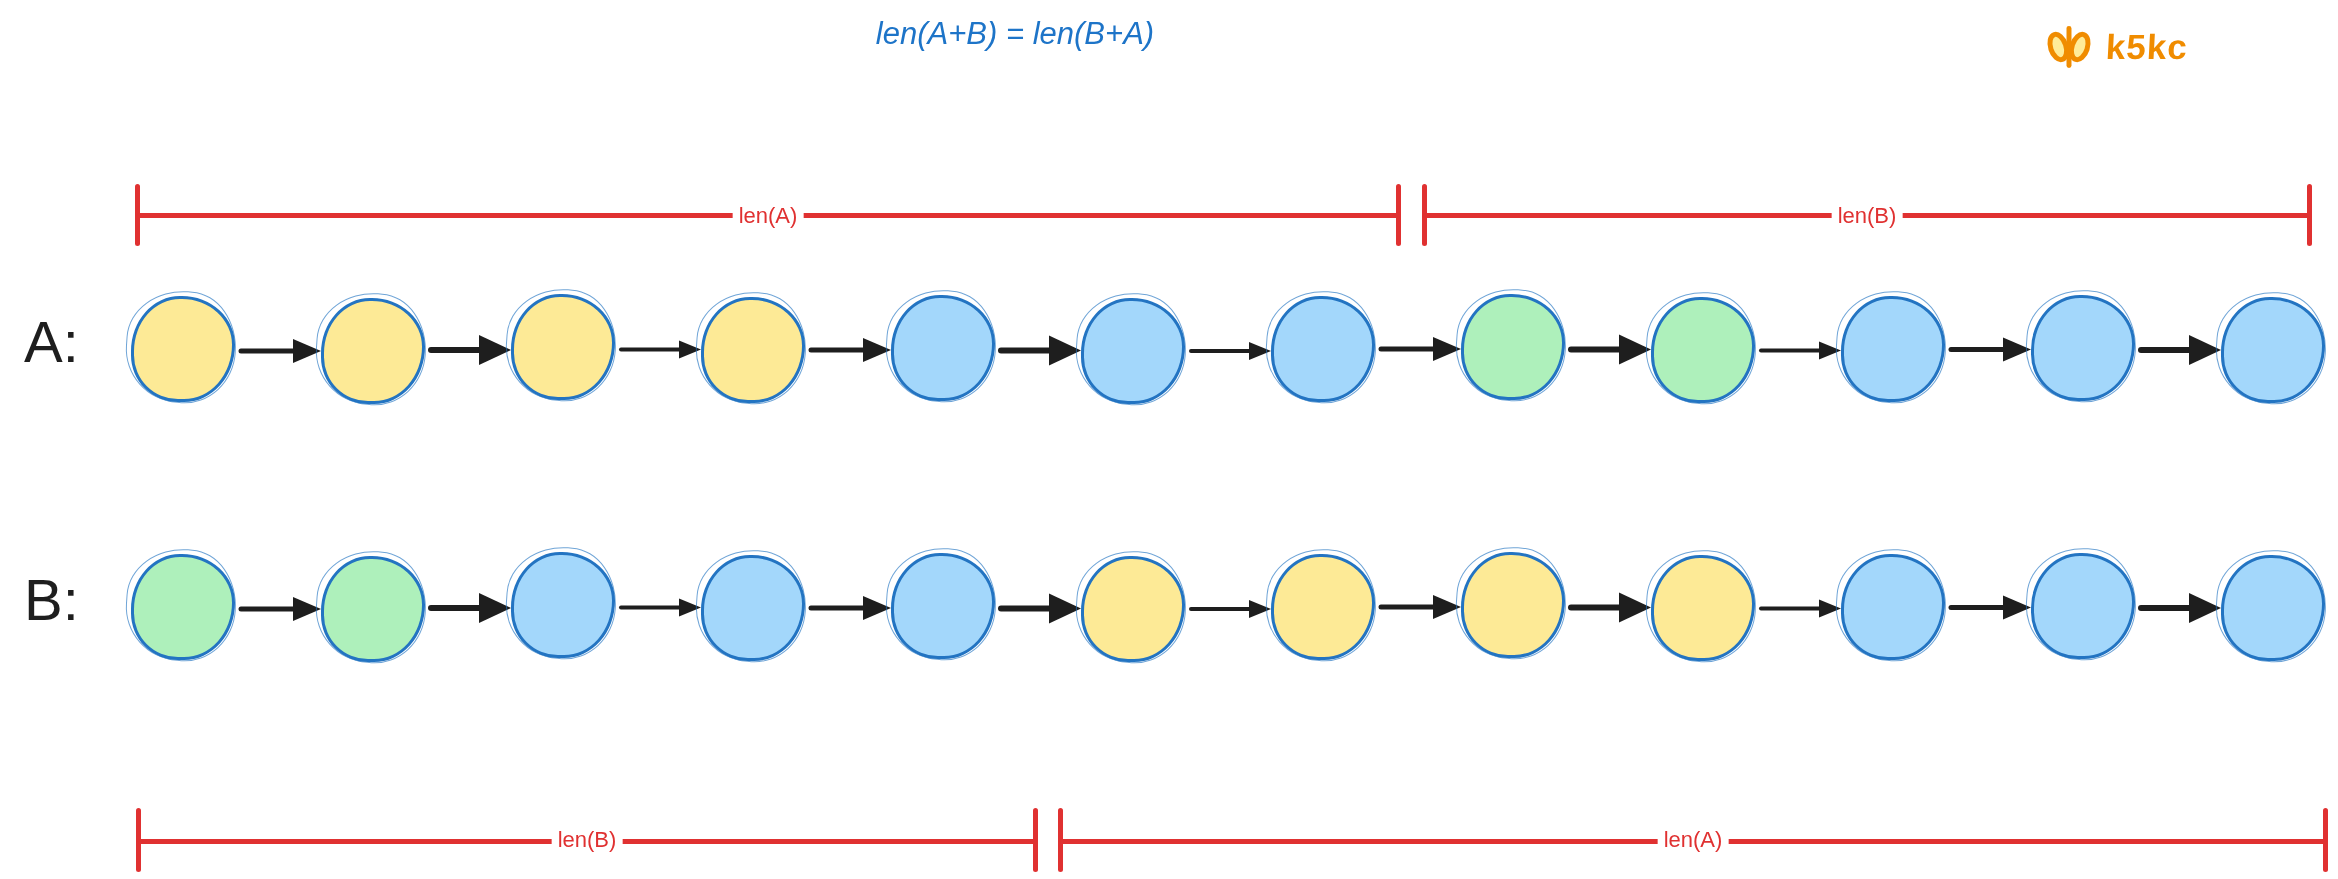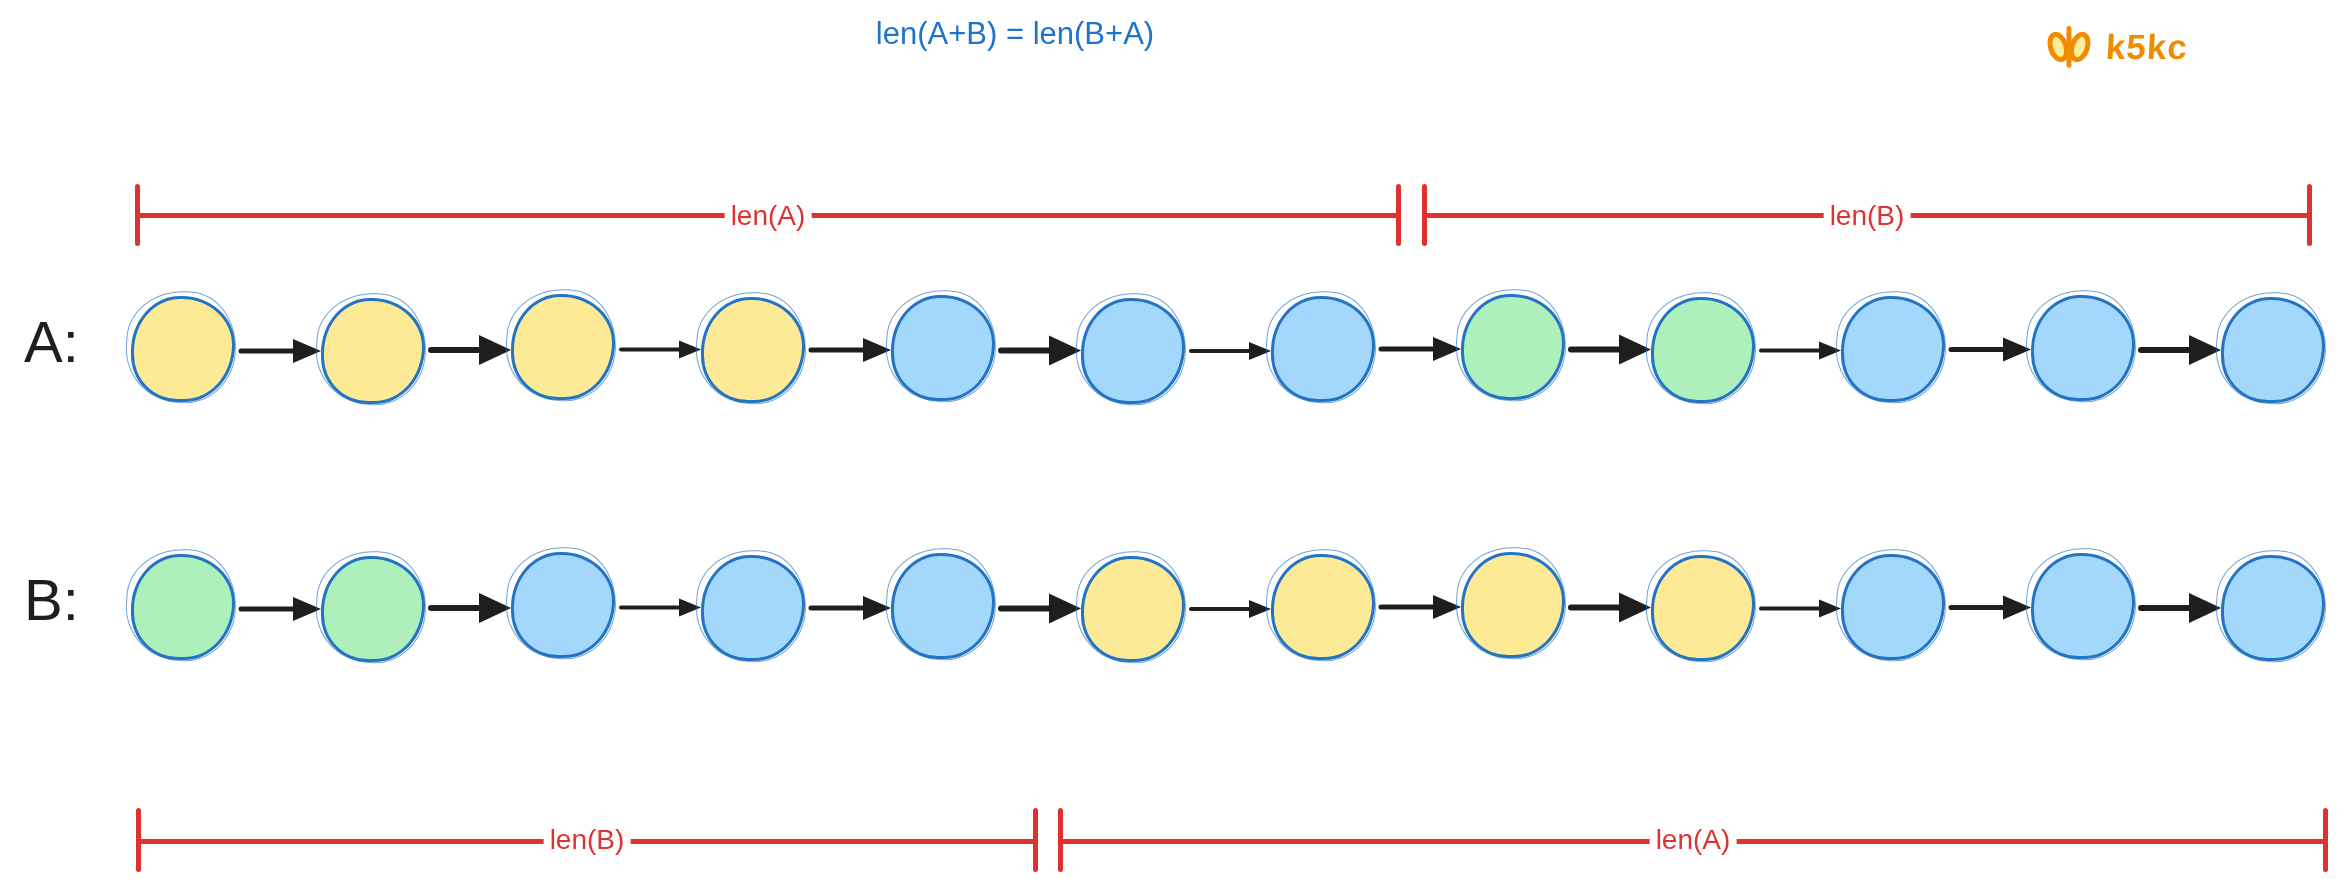--- a/index.html
+++ b/index.html
@@ -6,36 +6,36 @@
   body{
     width:2338px;height:879px;position:relative;overflow:hidden;
     font-family:"Liberation Sans", sans-serif;
     --title-blue:#1d74c8; --red:#e03131; --stroke:#2374c2; --ink:#1e1e1e; --orange:#f08c00;
   }
   .canvas{position:absolute;inset:0;}
 
   
   .diagram-title{
     position:absolute;top:16px;left:1015px;transform:translateX(-50%);
-    font-size:31px;font-weight:500;color:var(--title-blue);white-space:nowrap;
+    font-size:31px;font-weight:500;color:var(--title-blue);white-space:nowrap;font-style:italic;
   }
 
   
   .logo{position:absolute;top:26px;left:2046px;display:flex;align-items:center;gap:14px;}
   .logo-text{color:var(--orange);font-size:35px;font-weight:bold;letter-spacing:1px;transform:skewX(-3deg);}
 
   
   .bracket{position:absolute;height:62px;}
   .bracket .bar{position:absolute;left:2px;right:2px;top:29px;height:5px;background:var(--red);border-radius:3px;}
   .bracket .tick{position:absolute;top:0;width:5px;height:62px;background:var(--red);border-radius:3px;}
   .bracket .tick.left{left:0;}
   .bracket .tick.right{right:0;}
   .bracket .lbl{
     position:absolute;left:50%;top:32px;transform:translate(-50%,-50%);
-    background:#ffffff;padding:0 6px;color:var(--red);font-size:28px;white-space:nowrap;text-align:center;
+    background:#ffffff;padding:0 6px;color:var(--red);font-size:22px;white-space:nowrap;text-align:center;
   }
   .bracket.b-top{top:184px;}
   .bracket.b-bottom{top:808px;height:64px;}
   .bracket.b-bottom .bar{top:31px;}
   .bracket.b-bottom .tick{height:64px;}
   #bracket-top-a{left:135px;width:1266px;}
   #bracket-top-b{left:1422px;width:890px;}
   #bracket-bottom-b{left:136px;width:902px;}
   #bracket-bottom-a{left:1058px;width:1270px;}
 

